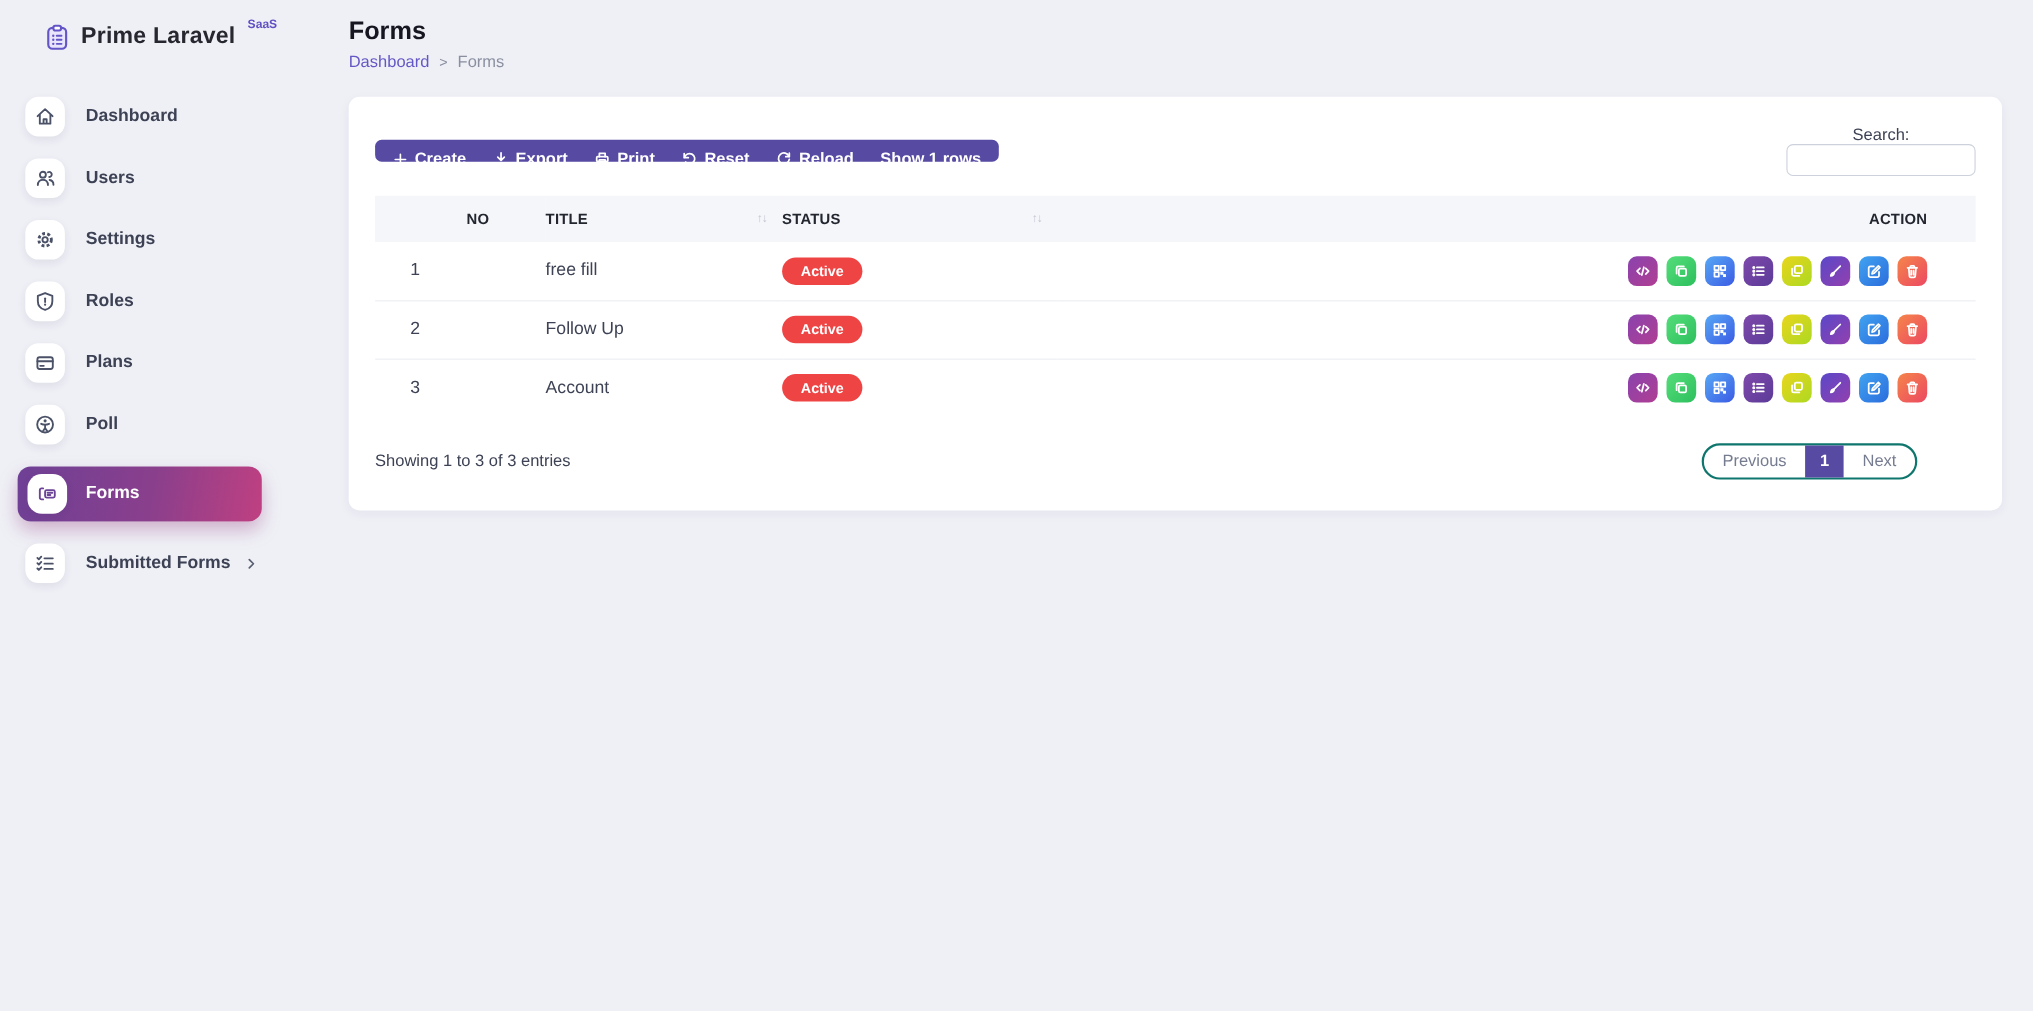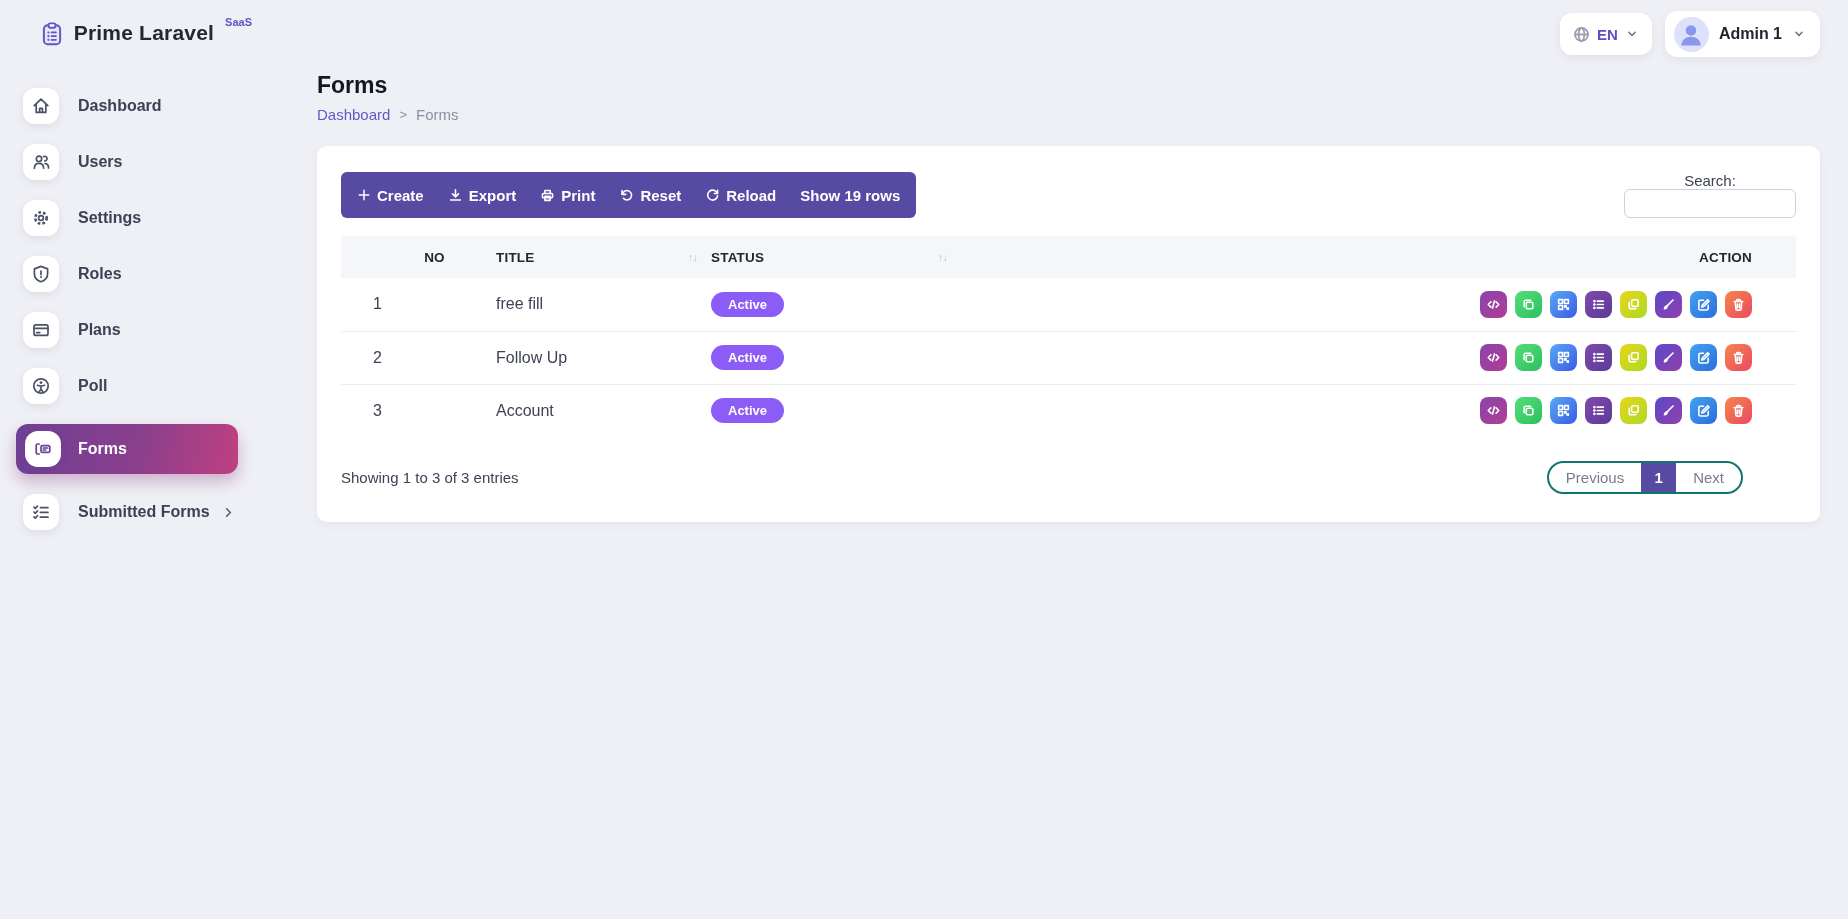--- a/index.html
+++ b/index.html
@@ -55,21 +55,21 @@
   .bc-sep { color:#8a8fa0; font-size:13px; }
   .bc-current { color:#8a8fa0; }
 
   
   .card {
     background:#fff; border-radius:10px; margin-top:23px; padding:26px 24px 28px 24px;
     box-shadow:0 3px 10px rgba(40,45,80,.05); min-height:372px;
   }
   .card-top { display:flex; align-items:center; justify-content:space-between; }
   .btn-group {
-    display:flex; align-items:center; background:#564aa3; border-radius:6px; height:46px; padding:0 4px;
+    display:flex; background:#564aa3; border-radius:6px; height:20px; padding:0 4px;
   }
   .tbtn {
     display:flex; align-items:center; gap:6px; color:#fff; font-size:15px; font-weight:600;
     padding:0 12px; height:35px; cursor:pointer; border:none; background:transparent;
   }
   .tbtn svg { stroke:#fff; }
   .search-wrap { display:flex; align-items:center; gap:0;flex-direction:column; }
   .search-label { font-size:15px; color:#3d4254; }
   .search-input {
     width:172px; height:29px; border:1px solid #ccd1dc; border-radius:6px; background:#fff;
@@ -86,21 +86,21 @@
   .sort-glyph { margin-left:auto; margin-right:14px; color:#c3c7d2; font-size:11px; font-weight:400; letter-spacing:-1px; }
   .c-no { width:155px; padding-left:32px !important; }
   .c-title { width:215px; }
   .c-status { width:250px; }
   .c-fill { width:auto; }
   .c-action { width:346px; text-align:right !important; padding-right:44px !important; }
   tbody td { height:53px; border-bottom:1px solid #ecedf2; font-size:16px; color:#3d4254; padding:0; }
   tbody tr:last-child td { border-bottom:none; }
   td.c-no { padding-left:32px; }
   .badge {
-    display:inline-block; background:#8b5cf6; color:#fff; font-size:13px; font-weight:600;
+    display:inline-block; background:#ef4444; color:#fff; font-size:13px; font-weight:600;
     padding:6px 17px; border-radius:999px; line-height:1;
   }
   td.c-action { padding-right:29px; }
   .actions { display:flex; justify-content:flex-end; gap:8px; }
   .abtn {
     width:27px; height:27px; border-radius:8px; display:flex; align-items:center; justify-content:center;
     cursor:pointer; color:#fff;
   }
   .abtn svg { stroke:#fff; }
   .a1 { background:linear-gradient(135deg,#8a43ae,#b03e92); }
@@ -320,48 +320,20 @@
           <svg width="15" height="15">
             <use href="#i-chev-right"></use>
           </svg>
         </span>
     </div>
   </nav>
 </aside>
 
 <div class="main">
 
-  <div class="topbar">
-    <div class="pill pill-lang">
-      <span>
-          <svg width="17" height="17">
-            <use href="#i-globe"></use>
-          </svg>
-        </span>
-      <span class="lang-label">EN</span>
-      <span class="chev">
-          <svg width="14" height="14">
-            <use href="#i-chev-down"></use>
-          </svg>
-        </span>
-    </div>
-    <div class="pill pill-user">
-      <span class="avatar">
-          <svg width="30" height="30" viewBox="0 0 20 20">
-            <use href="#i-person"></use>
-          </svg>
-        </span>
-      <span class="user-name">Admin 1</span>
-      <span class="chev">
-          <svg width="14" height="14">
-            <use href="#i-chev-down"></use>
-          </svg>
-        </span>
-    </div>
-  </div>
 
   <h1 class="page-title">Forms</h1>
   <div class="breadcrumb">
     <span class="bc-link">Dashboard</span>
     <span class="bc-sep">&gt;</span>
     <span class="bc-current">Forms</span>
   </div>
 
   <div class="card">
 
@@ -401,21 +373,21 @@
         </button>
         <button class="tbtn">
           <span>
               <svg width="15" height="15">
                 <use href="#i-refresh"></use>
               </svg>
             </span>
           <span>Reload</span>
         </button>
         <button class="tbtn">
-          <span>Show 19 rows</span>
+          <span>Show 1 rows</span>
         </button>
       </div>
       <div class="search-wrap">
         <span class="search-label">Search:</span>
         <input class="search-input" type="text" value="" style="">
       </div>
     </div>
 
     <table>
       <thead>

